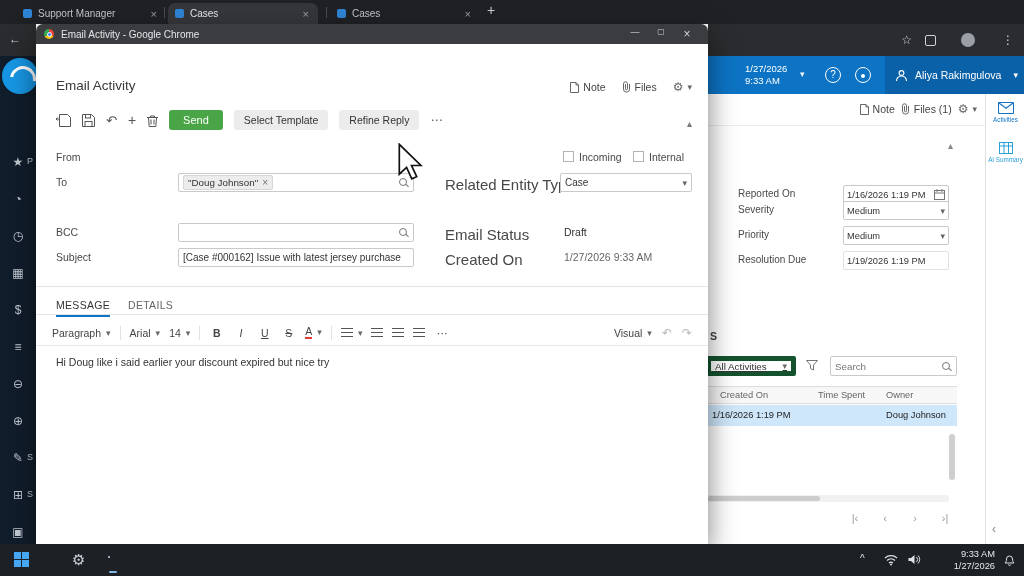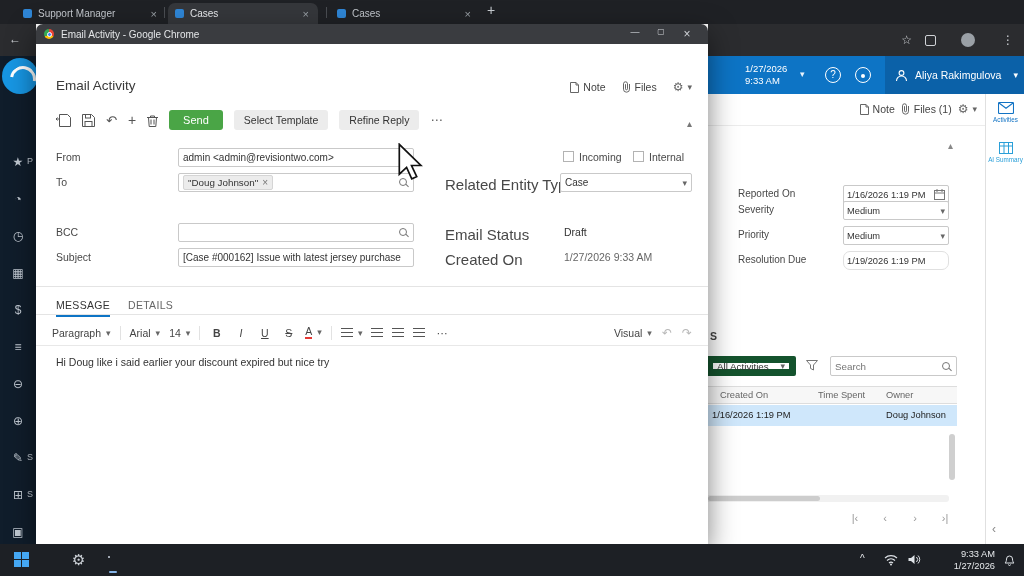--- a/index.html
+++ b/index.html
@@ -47,21 +47,21 @@
 .hrow{position:absolute;top:8px;left:0;right:8px;display:flex;justify-content:flex-end;align-items:center;gap:6px;color:#444;}
 .hbtn{display:flex;align-items:center;gap:4px;}
 .appc-div{position:absolute;left:0;right:0;top:31px;height:1px;background:#ececec;}
 .cup{position:absolute;right:32px;top:46px;color:#888;font-size:10px;}
 .frow2{position:absolute;left:0;right:0;height:20px;}
 .flabel2{position:absolute;left:38px;top:3px;font-size:10px;color:#484848;}
 .fbox2{position:absolute;left:143px;top:0;width:106px;height:19px;border:1px solid #c9c9c9;border-radius:2px;background:#fff;display:flex;align-items:center;padding:0 3px;font-size:9.3px;color:#333;}
 .fbox2 .val{flex:1;white-space:nowrap;overflow:hidden;}
 .crt{color:#666;font-size:9px;}
 .clipped-tab{position:absolute;left:10px;top:236px;font-size:10.5px;font-weight:bold;color:#444;}
-.combo{position:absolute;left:6px;top:262px;width:90px;height:20px;border:7px solid #14532d;border-radius:2px;display:flex;align-items:center;padding:0 4px;font-size:9.8px;color:#333;background:#fff;}
+.combo{position:absolute;left:6px;top:262px;width:90px;height:20px;border:5px solid #14532d;border-radius:2px;display:flex;align-items:center;padding:0 4px;font-size:9.8px;color:#333;background:#fff;text-decoration:underline;}
 .combo .val{flex:1;}
 .funnel{position:absolute;left:106px;top:266px;}
 .searchbox{position:absolute;left:130px;top:262px;width:127px;height:20px;border:1px solid #c9c9c9;border-radius:2px;display:flex;align-items:center;padding:0 4px;background:#fff;}
 .searchbox input{border:none;outline:none;flex:1;font-size:9.8px;min-width:0;color:#333;background:transparent;}
 .thead{position:absolute;left:0;right:28px;top:292px;height:18px;background:#f7f7f7;border-top:1px solid #ddd;border-bottom:1px solid #ddd;font-size:9.3px;color:#666;}
 .th{position:absolute;top:3px;}
 .trow{position:absolute;left:0;right:28px;top:311px;height:21px;background:#cfe7fb;font-size:9.3px;color:#222;}
 .td{position:absolute;top:5px;white-space:nowrap;}
 .vthumb{position:absolute;right:30px;top:340px;width:6px;height:46px;background:#cfcfcf;border-radius:3px;}
 .hscroll{position:absolute;left:6px;right:36px;top:401px;height:7px;background:#f1f1f1;border-radius:3px;}
@@ -263,21 +263,21 @@
     </div>
     <div class="frow2" style="top:132px;">
       <span class="flabel2">Priority</span>
       <div class="fbox2">
         <span class="val">Medium</span>
         <span class="crt">▾</span>
       </div>
     </div>
     <div class="frow2" style="top:157px;">
       <span class="flabel2">Resolution Due</span>
-      <div class="fbox2" style="border-color:#e0e0e0;border-radius:7px;">
+      <div class="fbox2" style="border-color:#e0e0e0;">
         <span class="val">1/19/2026 1:19 PM</span>
       </div>
     </div>
 
     <span class="clipped-tab">S</span>
 
     <div class="combo">
       <span class="val">All Activities</span>
       <span class="crt">▾</span>
     </div>
@@ -424,24 +424,20 @@
         </span>
         <span class="btn-send">Send</span>
         <span class="btn-grey">Select Template</span>
         <span class="btn-grey">Refine Reply</span>
         <span class="ptb-more">⋯</span>
       </div>
       <span class="pcollapse">▴</span>
 
       <div class="frow" style="top:80px;">
         <span class="flabel">From</span>
-        <div class="fbox">
-          <span class="val">admin &lt;admin@revisiontwo.com&gt;</span>
-          <span class="mag"></span>
-        </div>
         <span class="cb" style="left:507px;"></span>
         <span class="cblabel" style="left:523px;">Incoming</span>
         <span class="cb" style="left:577px;"></span>
         <span class="cblabel" style="left:593px;">Internal</span>
       </div>
 
       <div class="frow" style="top:105px;">
         <span class="flabel">To</span>
         <div class="fbox">
           <span class="chip">

